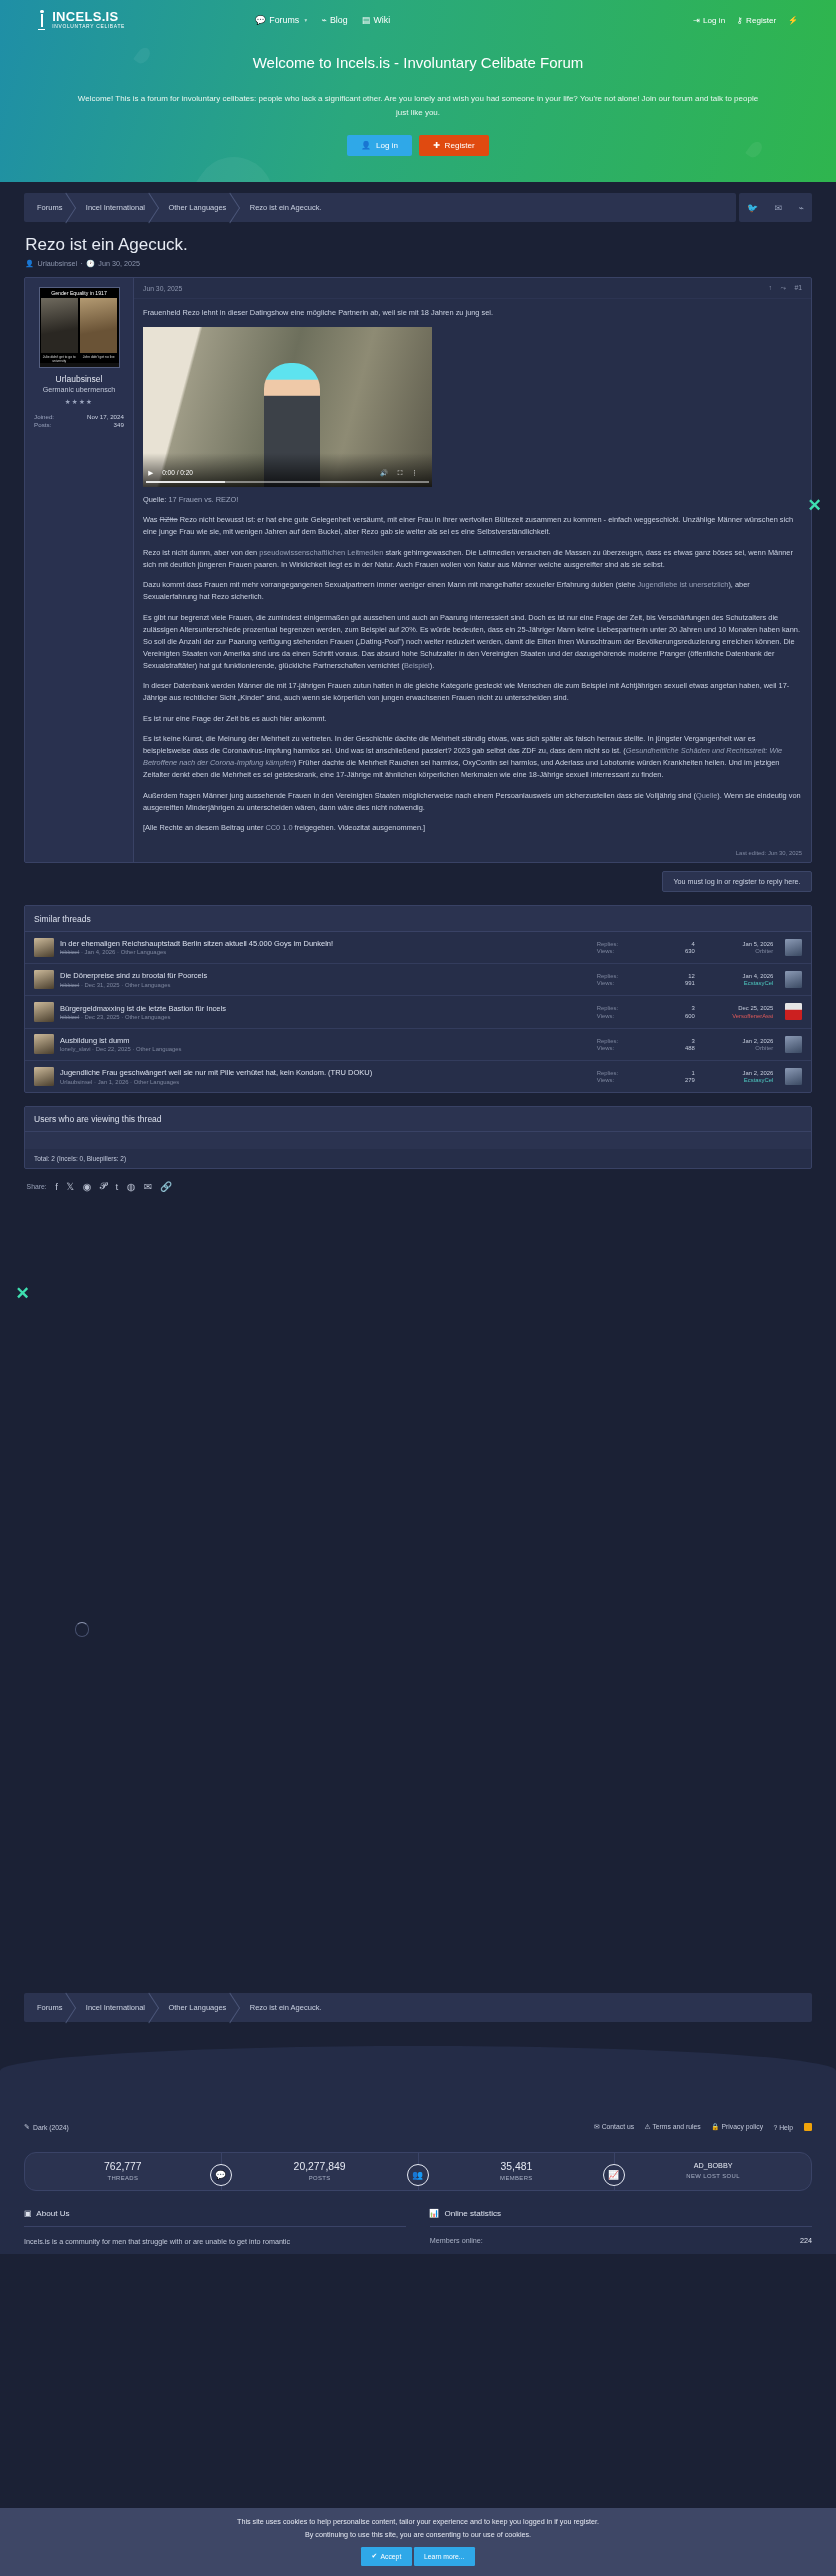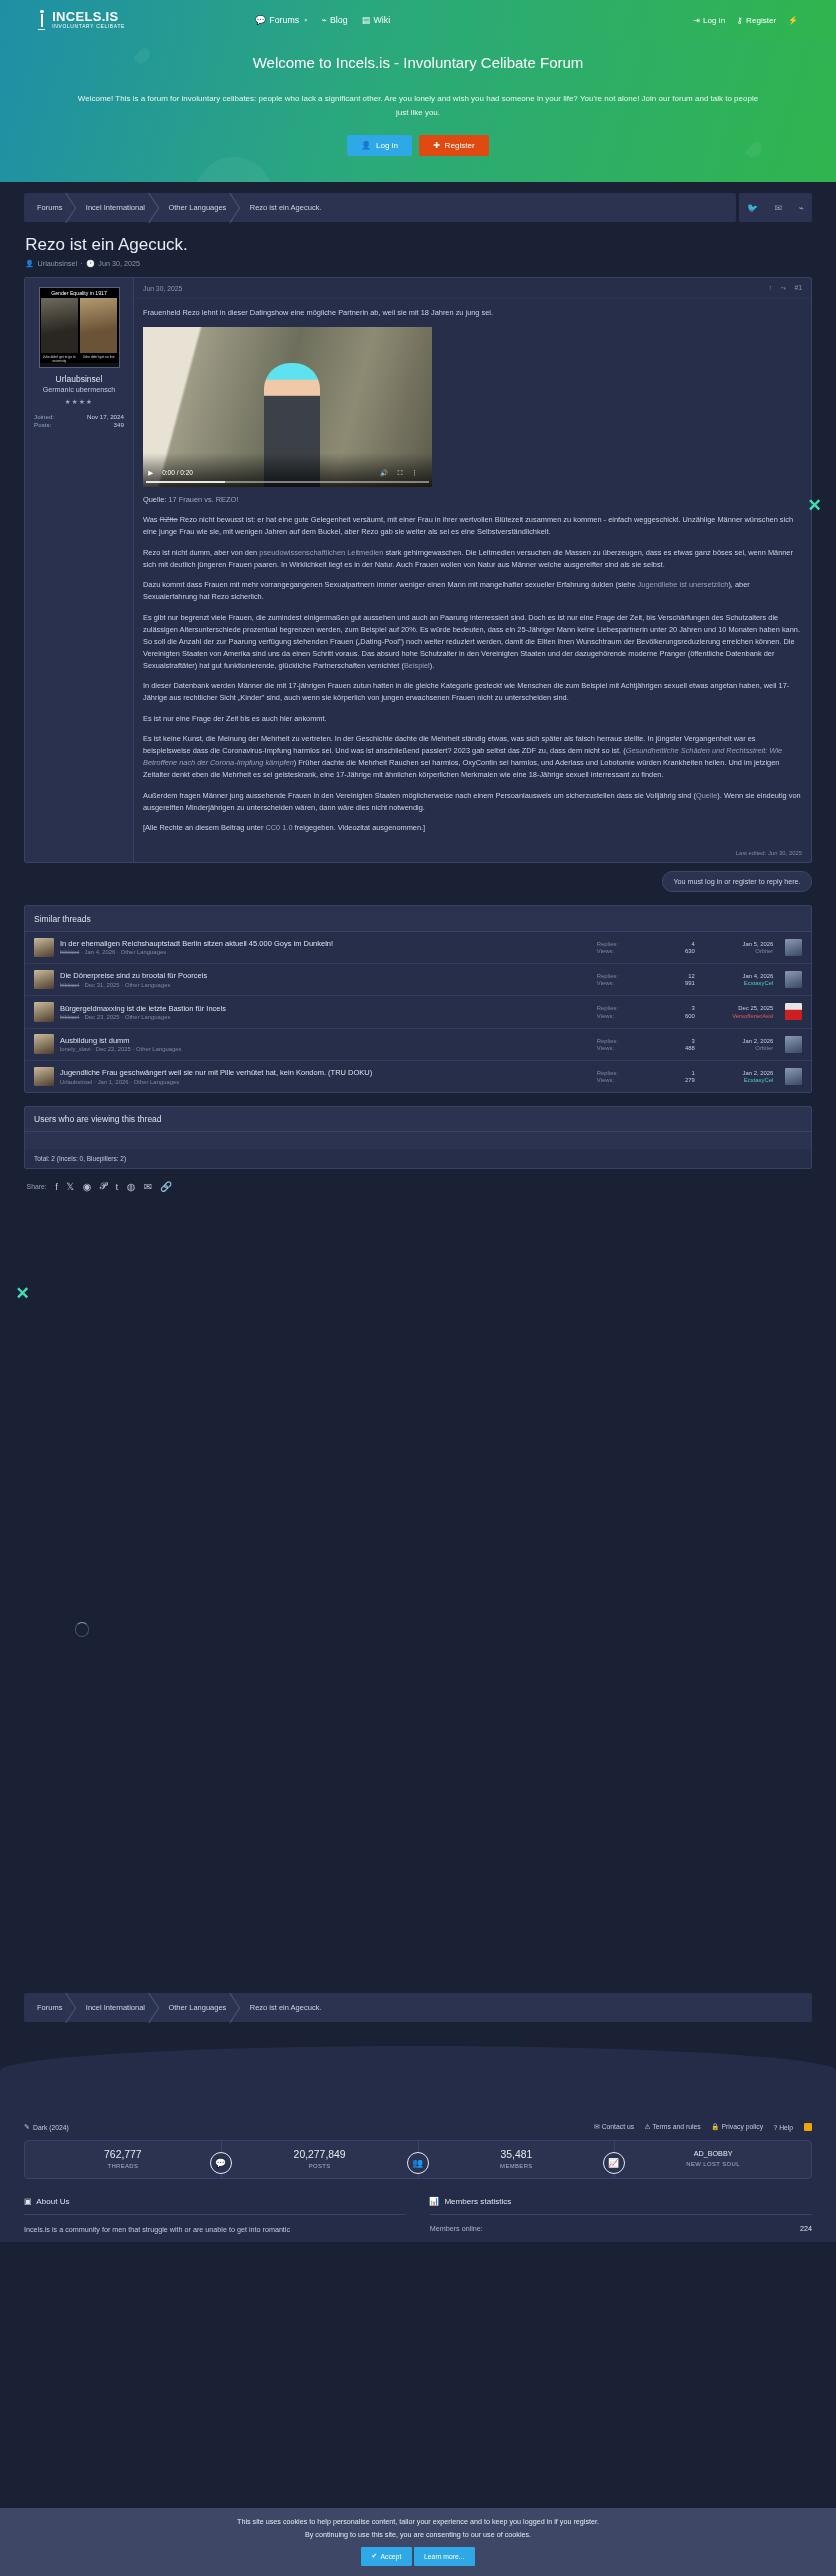--- a/index.html
+++ b/index.html
@@ -120,21 +120,21 @@
   .v-ctrl .sp { margin-left:auto; }
   .v-ctrl span { margin-right: 9px; }
   .v-prog { position:absolute; left:2.6px; right:2.6px; bottom: 4.6px; height: 2px; background: rgba(255,255,255,.45); }
   .v-prog i { display:block; height:2px; width: 28%; background:#e8e8e8; }
 
   .lastedit { font-size: 5.9px; color:#808aa3; text-align:right; padding: 2.6px 9px 5.9px 0; }
 
   .reply-note { text-align:right; margin-top: 7.8px; }
   .reply-note span {
     display:inline-block; background:#2b3350; border:0.7px solid #3c4668; color:#cdd4e4;
-    font-size: 7.2px; padding: 5.2px 10.4px; border-radius:10px;
+    font-size: 7.2px; padding: 5.2px 10.4px; border-radius:2px;
   }
 
   
   .block { background:#262e49; border:0.7px solid #394265; border-radius:2px; margin-top: 13px; }
   .block-head { padding: 7.2px 9px; font-size: 8.5px; color:#dde2ee; border-bottom:0.7px solid #394265; background:#2b3350; }
   .srow { display:flex; align-items:center; padding: 5.9px 9px; border-bottom:0.7px solid #333c5d; gap: 6.5px; }
   .srow:last-child { border-bottom: 0; }
   .s-av { width: 19.5px; height: 19.5px; flex:0 0 19.5px; background: linear-gradient(160deg,#8b9ab5,#3b4a63); border-radius:1.3px; }
   .s-av.photo { background: linear-gradient(160deg,#cbb99a,#4a3f2e); }
   .s-mid { flex: 1; min-width: 0; }
@@ -168,21 +168,21 @@
 
   
   .footer-crumbs { margin-top: 0; }
   .footer-wave { height: 72px; background: #242c47; margin-top: 23.4px;
      border-radius: 50% 50% 0 0 / 25px 25px 0 0; }
   .footer-low { background:#242c47; padding-bottom: 6.5px; }
   .foot-bar { width:788px; margin:0 auto; display:flex; align-items:center; padding: 5.2px 0 9px 0; font-size: 6.8px; color:#c3cadb; }
   .foot-bar .right { margin-left:auto; display:flex; gap: 10.4px; align-items:center; }
   .rss-sq { width: 8.5px; height: 8.5px; background:#f0a30a; border-radius:1.3px; }
 
-  .stats { width:788px; margin:0 auto; display:flex; background:#2b3350; border:0.7px solid #3a4367; border-radius:4px; }
+  .stats { width:788px; margin:12px auto; display:flex; background:#2b3350; border:0.7px solid #3a4367; border-radius:12px; }
   .stat { flex:1; text-align:center; padding: 7.8px 0 9px 0; position:relative; border-right:0.7px solid #3a4367; }
   .stat:last-child { border-right:0; }
   .stat-num { font-size: 10.4px; color:#e6eaf3; }
   .stat-lbl { font-size: 5.9px; color:#aab2c6; margin-top: 3.3px; letter-spacing:0.4px; }
   .stat-ico {
     position:absolute; right: -11px; top: 10.4px; width: 22px; height: 22px; border-radius:50%;
     background:#2b3350; border: 1.3px solid #e6eaf3; color:#e6eaf3; font-size: 9px;
     display:flex; align-items:center; justify-content:center; z-index:3;
   }
   .two-col { width:788px; margin: 17px auto 0 auto; display:flex; gap: 23.4px; }
@@ -582,21 +582,21 @@
     <div class="col">
       <div class="col-head">
           <span>▣</span>
           <span>About Us</span>
         </div>
       <div class="col-body">Incels.is is a community for men that struggle with or are unable to get into romantic</div>
     </div>
     <div class="col">
       <div class="col-head">
           <span>📊</span>
-          <span>Members statistics</span>
+          <span>Online statistics</span>
         </div>
       <div class="online-row">
         <span>Members online:</span>
         <b>224</b>
       </div>
     </div>
   </div>
 </div>
 
 <div class="cookie">

